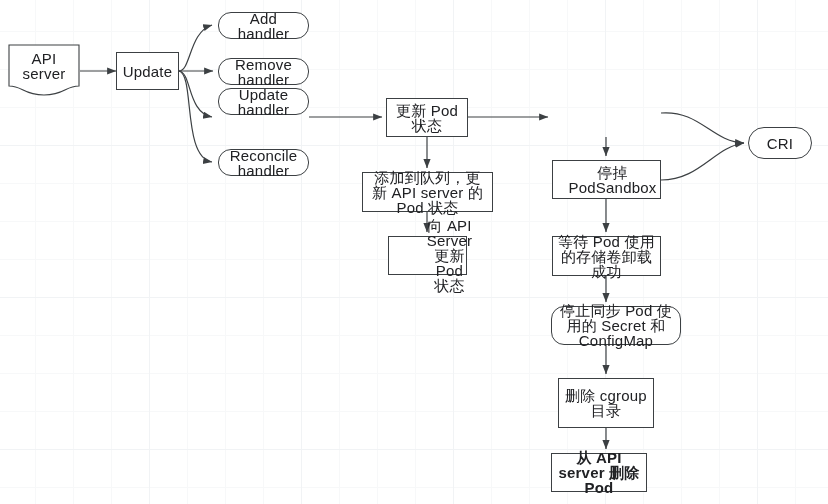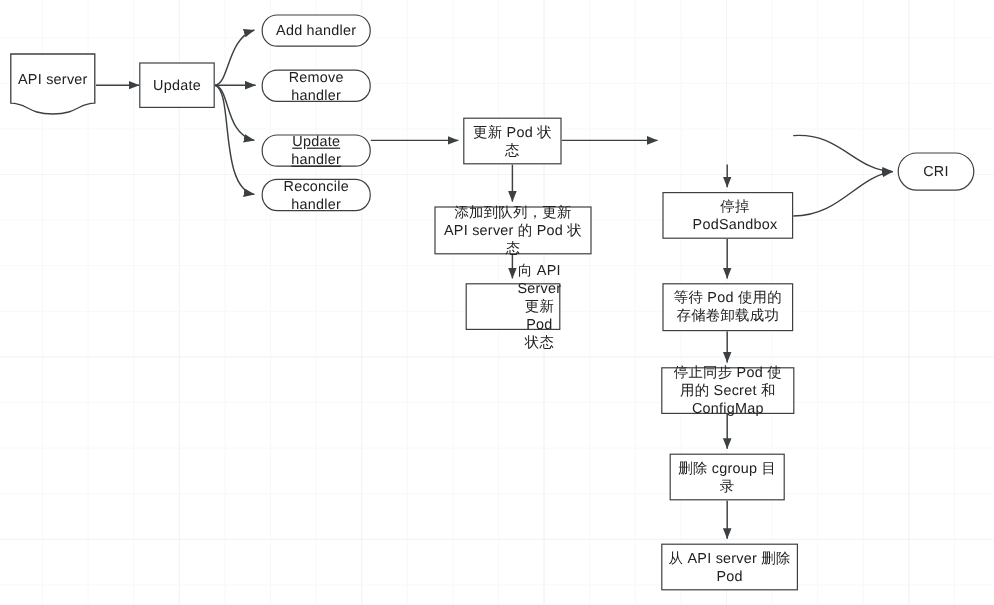--- a/index.html
+++ b/index.html
@@ -33,21 +33,21 @@
   .node {
     position: absolute;
     box-sizing: border-box;
     border: 1.1px solid #3c4043;
     background: #ffffff;
     color: #202124;
     display: flex;
     align-items: center;
     justify-content: center;
     text-align: center;
-    font-size: 12px;
+    font-size: 15px;
     line-height: 15px;
     letter-spacing: 0.2px;
     padding: 2px 4px;
   }
   .node.rounded {
     border-radius: 13px;
   }
   .node.doc {
     border: none;
     background: transparent;
@@ -100,36 +100,36 @@
     </svg>
     <span class="doc-label">API server</span>
   </div>
 
   <div class="node" style="left:116px; top:52px; width:63px; height:38px;">Update</div>
 
   <div class="node rounded" style="left:218px; top:12px; width:91px; height:27px;">Add handler</div>
 
   <div class="node rounded" style="left:218px; top:58px; width:91px; height:27px;">Remove handler</div>
 
-  <div class="node rounded" style="left:218px; top:112px; width:91px; height:27px;text-decoration:underline;">Update handler</div>
+  <div class="node rounded" style="left:218px; top:88px; width:91px; height:27px;">Update handler</div>
 
   <div class="node rounded" style="left:218px; top:149px; width:91px; height:27px;">Reconcile handler</div>
 
   <div class="node" style="left:386px; top:98px; width:82px; height:39px;">更新 Pod 状态</div>
 
   <div class="node" style="left:362px; top:172px; width:131px; height:40px;text-align:center;">添加到队列，更新 API server 的 Pod 状态</div>
 
   <div class="node" style="left:388px; top:236px; width:79px; height:39px;padding-left:48px;">向 API Server 更新 Pod 状态</div>
 
 
   <div class="node" style="left:552px; top:160px; width:109px; height:39px;padding-left:16px;">停掉 PodSandbox</div>
 
   <div class="node rounded" style="left:748px; top:127px; width:64px; height:32px; border-radius:16px;">CRI</div>
 
   <div class="node" style="left:552px; top:236px; width:109px; height:40px;">等待 Pod 使用的存储卷卸载成功</div>
 
-  <div class="node" style="left:551px; top:306px; width:111px; height:39px;">停止同步 Pod 使用的 Secret 和 ConfigMap</div>
+  <div class="node" style="left:551px; top:306px; width:130px; height:39px;border-radius:13px;">停止同步 Pod 使用的 Secret 和 ConfigMap</div>
 
-  <div class="node" style="left:558px; top:378px; width:96px; height:39px;">删除 cgroup 目录</div>
+  <div class="node" style="left:558px; top:378px; width:96px; height:50px;">删除 cgroup 目录</div>
 
-  <div class="node" style="left:551px; top:453px; width:114px; height:39px;">从 API server 删除 Pod</div>
+  <div class="node" style="left:551px; top:453px; width:96px; height:39px;font-weight:bold;">从 API server 删除 Pod</div>
 
 </div>
 
 </body></html>

